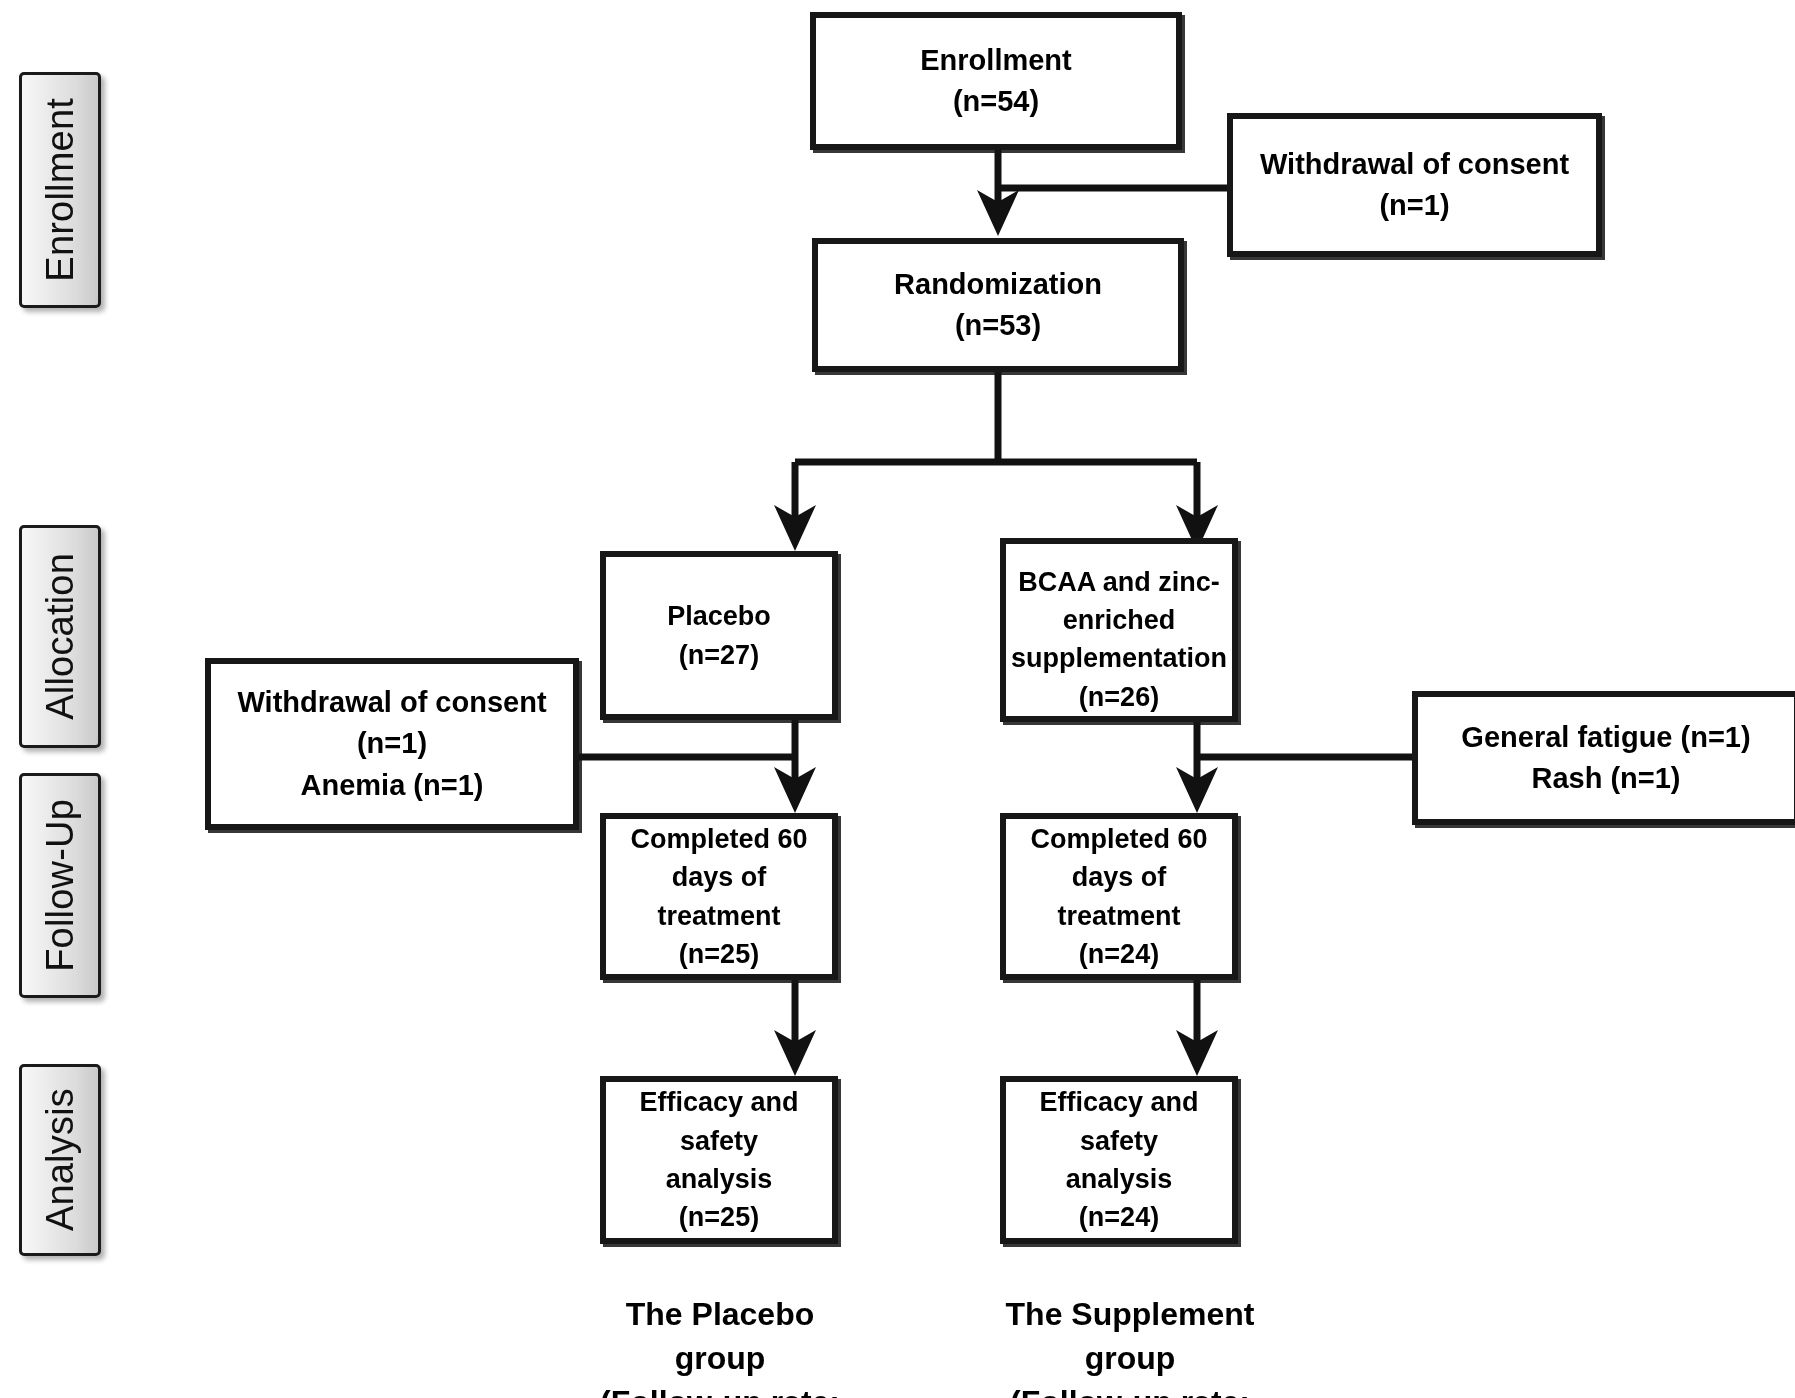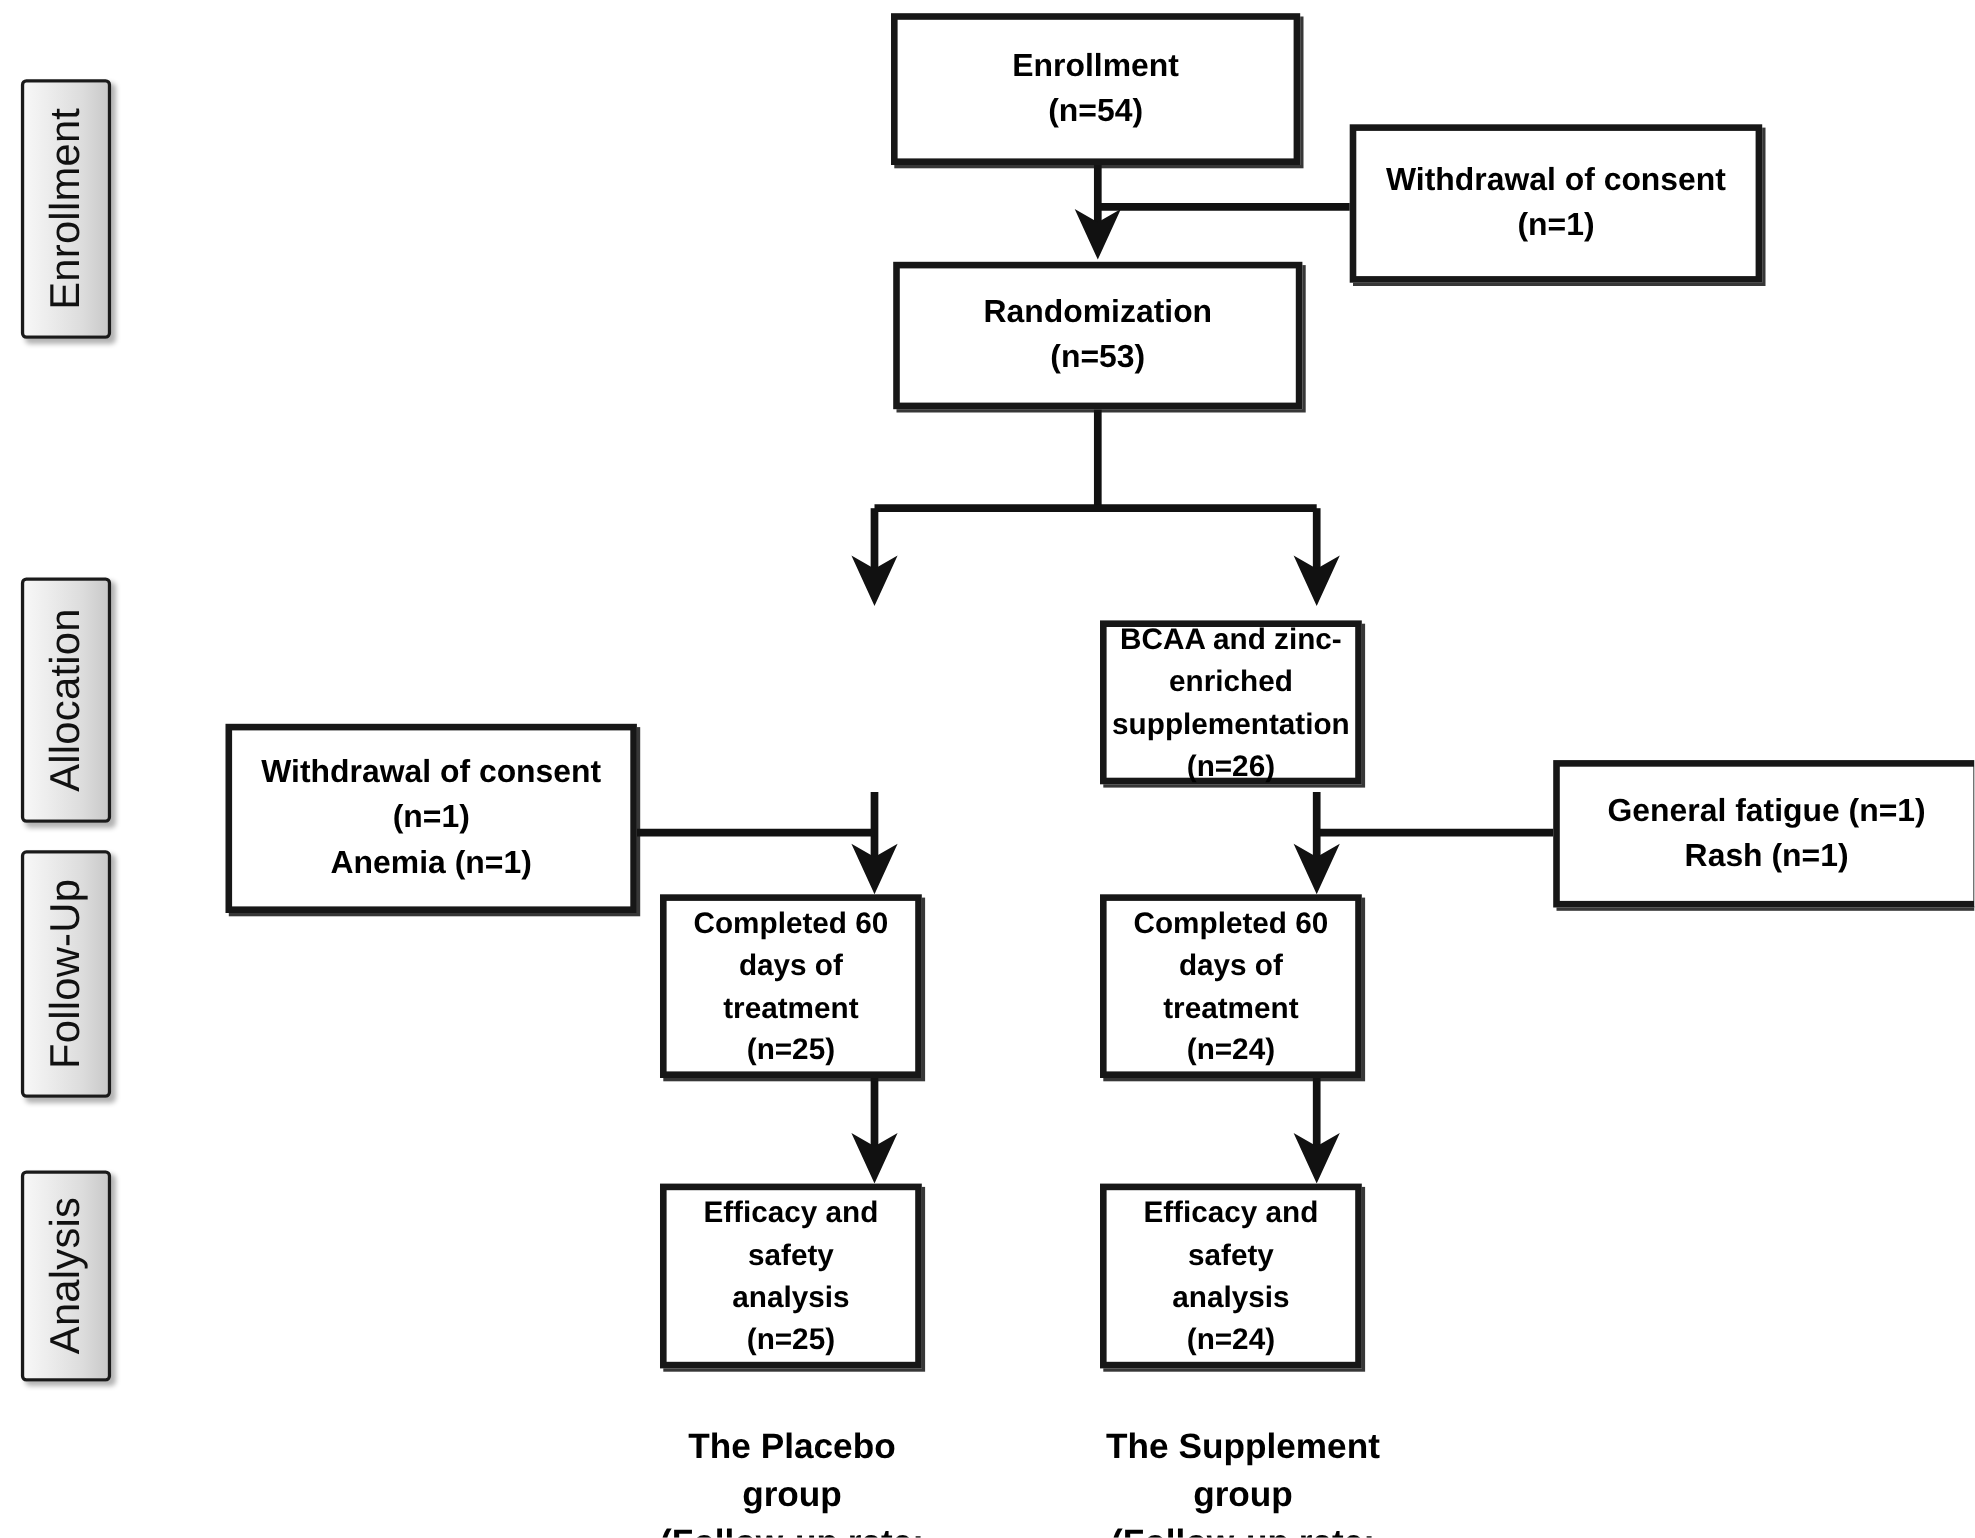--- a/index.html
+++ b/index.html
@@ -155,22 +155,26 @@
   <div class="flow-box wide-text" style="left:1227px; top:113px; width:375px; height:144px;">
     <span class="box-text">Withdrawal of consent
 (n=1)</span>
   </div>
 
   <div class="flow-box wide-text" style="left:812px; top:238px; width:372px; height:134px;">
     <span class="box-text">Randomization
 (n=53)</span>
   </div>
 
-
-  <div class="flow-box" style="left:1000px; top:564px; width:238px; height:149px;">
+  <div class="flow-box" style="left:600px; top:551px; width:238px; height:169px;">
+    <span class="box-text">Placebo
+(n=27)</span>
+  </div>
+
+  <div class="flow-box" style="left:1000px; top:538px; width:238px; height:184px;align-items:flex-end;">
     <span class="box-text">BCAA and zinc-enriched
 supplementation
 (n=26)</span>
   </div>
 
   <div class="flow-box wide-text" style="left:205px; top:658px; width:374px; height:172px;">
     <span class="box-text">Withdrawal of consent
 (n=1)
 Anemia (n=1)</span>
   </div>

